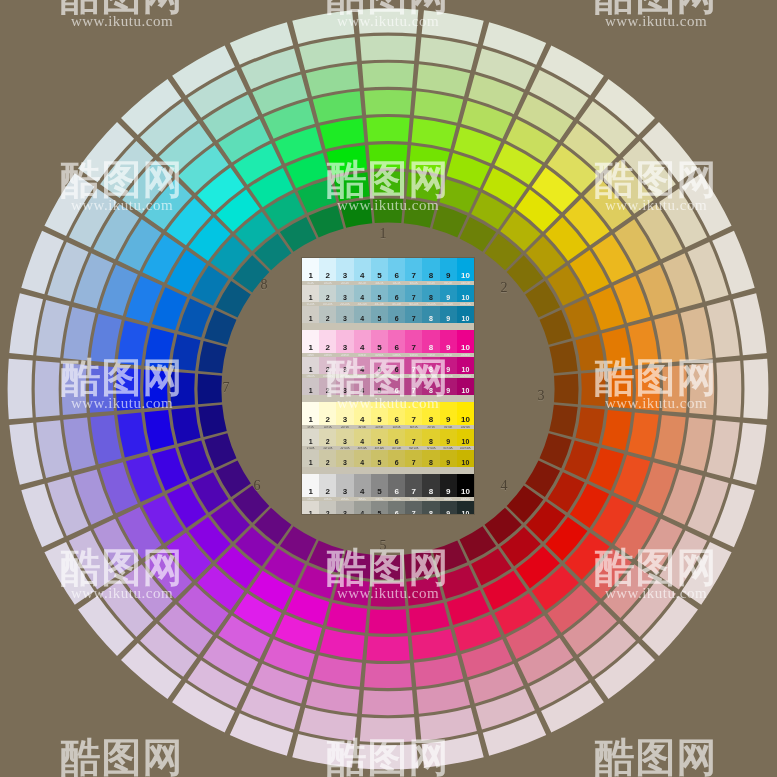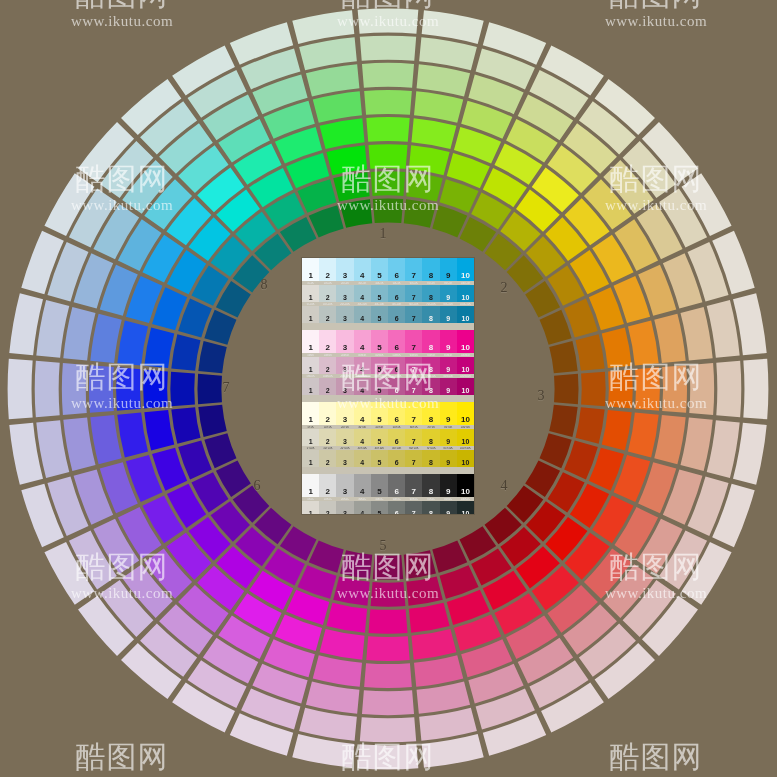--- a/index.html
+++ b/index.html
@@ -68,22 +68,22 @@
   .wm{
     position:absolute;
     width:176px;
     text-align:center;
     pointer-events:none;
     -webkit-user-select:none;user-select:none;
   }
   .wm .cn{
     display:block;
     font-family:"DejaVu Sans",sans-serif;
-    font-size:30px;
-    font-weight:normal;
+    font-size:40px;
+    font-weight:bold;
     color:rgba(255,255,255,.62);
     letter-spacing:1px;
     line-height:34px;
     white-space:nowrap;
   }
   .wm .url{
     display:block;
     font-family:"Liberation Serif",serif;
     font-size:15px;
     color:rgba(255,255,255,.62);

